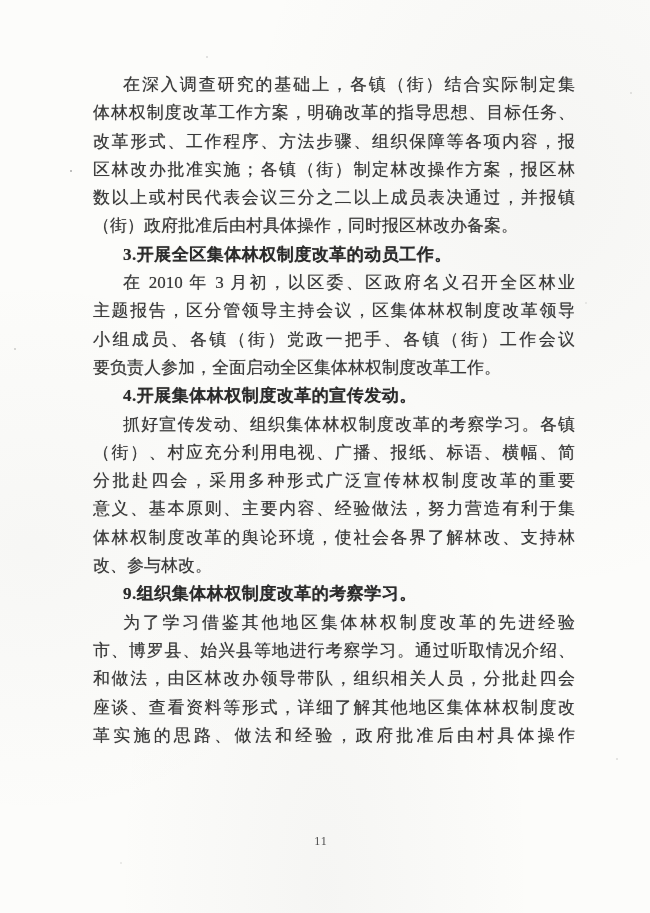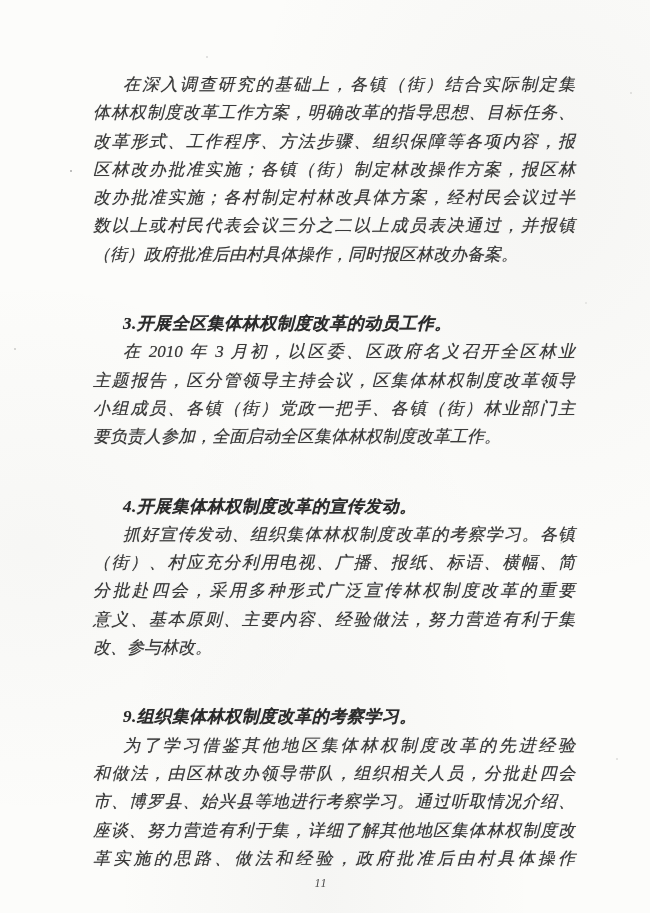--- a/index.html
+++ b/index.html
@@ -1,20 +1,20 @@
 <!DOCTYPE html>
 <html lang="zh" style="--ink: #3a3a3a; --heading-ink: #2b2b2b; --paper: #fcfcfa;"><head>
 <meta charset="utf-8">
 <style>
   :root {
     --ink: #3a3a3a;
     --heading-ink: #2b2b2b;
     --paper: #fcfcfa;
   }
-  * { margin: 0; padding: 0; box-sizing: border-box; font-style: italic; }
+  * { margin: 0; padding: 0; box-sizing: border-box; }
   html, body {
     width: 650px;
     height: 913px;
     overflow: hidden;
   }
   body {
     background: var(--paper);
     position: relative;
     font-family: "Liberation Serif", "DejaVu Serif", serif;
   }
@@ -65,59 +65,58 @@
     text-align: center;
     text-align-last: left;
   }
   .line.indent {
     text-indent: 30px;
   }
   .line.heading {
     font-weight: 700;
     color: var(--heading-ink);
     letter-spacing: 0.5px;
-    margin-top: 41px;
   }
   .page-number {
     position: absolute;
     left: 0;
     right: 8px;
-    top: 876px;
+    top: 834px;
     text-align: center;
     font-size: 12px;
     letter-spacing: 1px;
     color: #4c4c4c;
   }
 </style>
 </head>
 <body>
 
 <div class="scan-texture"></div>
 <div class="speck"></div>
 
 <div class="text-block">
     <div class="line indent">在深入调查研究的基础上，各镇（街）结合实际制定集</div>
     <div class="line">体林权制度改革工作方案，明确改革的指导思想、目标任务、</div>
     <div class="line">改革形式、工作程序、方法步骤、组织保障等各项内容，报</div>
     <div class="line">区林改办批准实施；各镇（街）制定林改操作方案，报区林</div>
-    <div class="line">改办批准实施；各村制定村林改具体方案，经村民会议过半</div>
     <div class="line">数以上或村民代表会议三分之二以上成员表决通过，并报镇</div>
     <div class="line flush">（街）政府批准后由村具体操作，同时报区林改办备案。</div>
     <div class="line heading indent flush">3.开展全区集体林权制度改革的动员工作。</div>
     <div class="line indent">在 2010 年 3 月初，以区委、区政府名义召开全区林业</div>
     <div class="line">主题报告，区分管领导主持会议，区集体林权制度改革领导</div>
-    <div class="line">小组成员、各镇（街）党政一把手、各镇（街）林业部门主</div>
+    <div class="line">小组成员、各镇（街）党政一把手、各镇（街）工作会议</div>
     <div class="line flush">要负责人参加，全面启动全区集体林权制度改革工作。</div>
     <div class="line heading indent flush">4.开展集体林权制度改革的宣传发动。</div>
     <div class="line indent">抓好宣传发动、组织集体林权制度改革的考察学习。各镇</div>
     <div class="line">（街）、村应充分利用电视、广播、报纸、标语、横幅、简</div>
     <div class="line">分批赴四会，采用多种形式广泛宣传林权制度改革的重要</div>
     <div class="line">意义、基本原则、主要内容、经验做法，努力营造有利于集</div>
+    <div class="line">体林权制度改革的舆论环境，使社会各界了解林改、支持林</div>
     <div class="line flush">改、参与林改。</div>
     <div class="line heading indent flush">9.组织集体林权制度改革的考察学习。</div>
     <div class="line indent">为了学习借鉴其他地区集体林权制度改革的先进经验</div>
+    <div class="line">市、博罗县、始兴县等地进行考察学习。通过听取情况介绍、</div>
     <div class="line">和做法，由区林改办领导带队，组织相关人员，分批赴四会</div>
-    <div class="line">市、博罗县、始兴县等地进行考察学习。通过听取情况介绍、</div>
-    <div class="line">座谈、努力营造有利于集，详细了解其他地区集体林权制度改</div>
+    <div class="line">座谈、查看资料等形式，详细了解其他地区集体林权制度改</div>
     <div class="line">革实施的思路、做法和经验，政府批准后由村具体操作</div>
   </div>
 
 <div class="page-number">11</div>
 
 </body></html>

